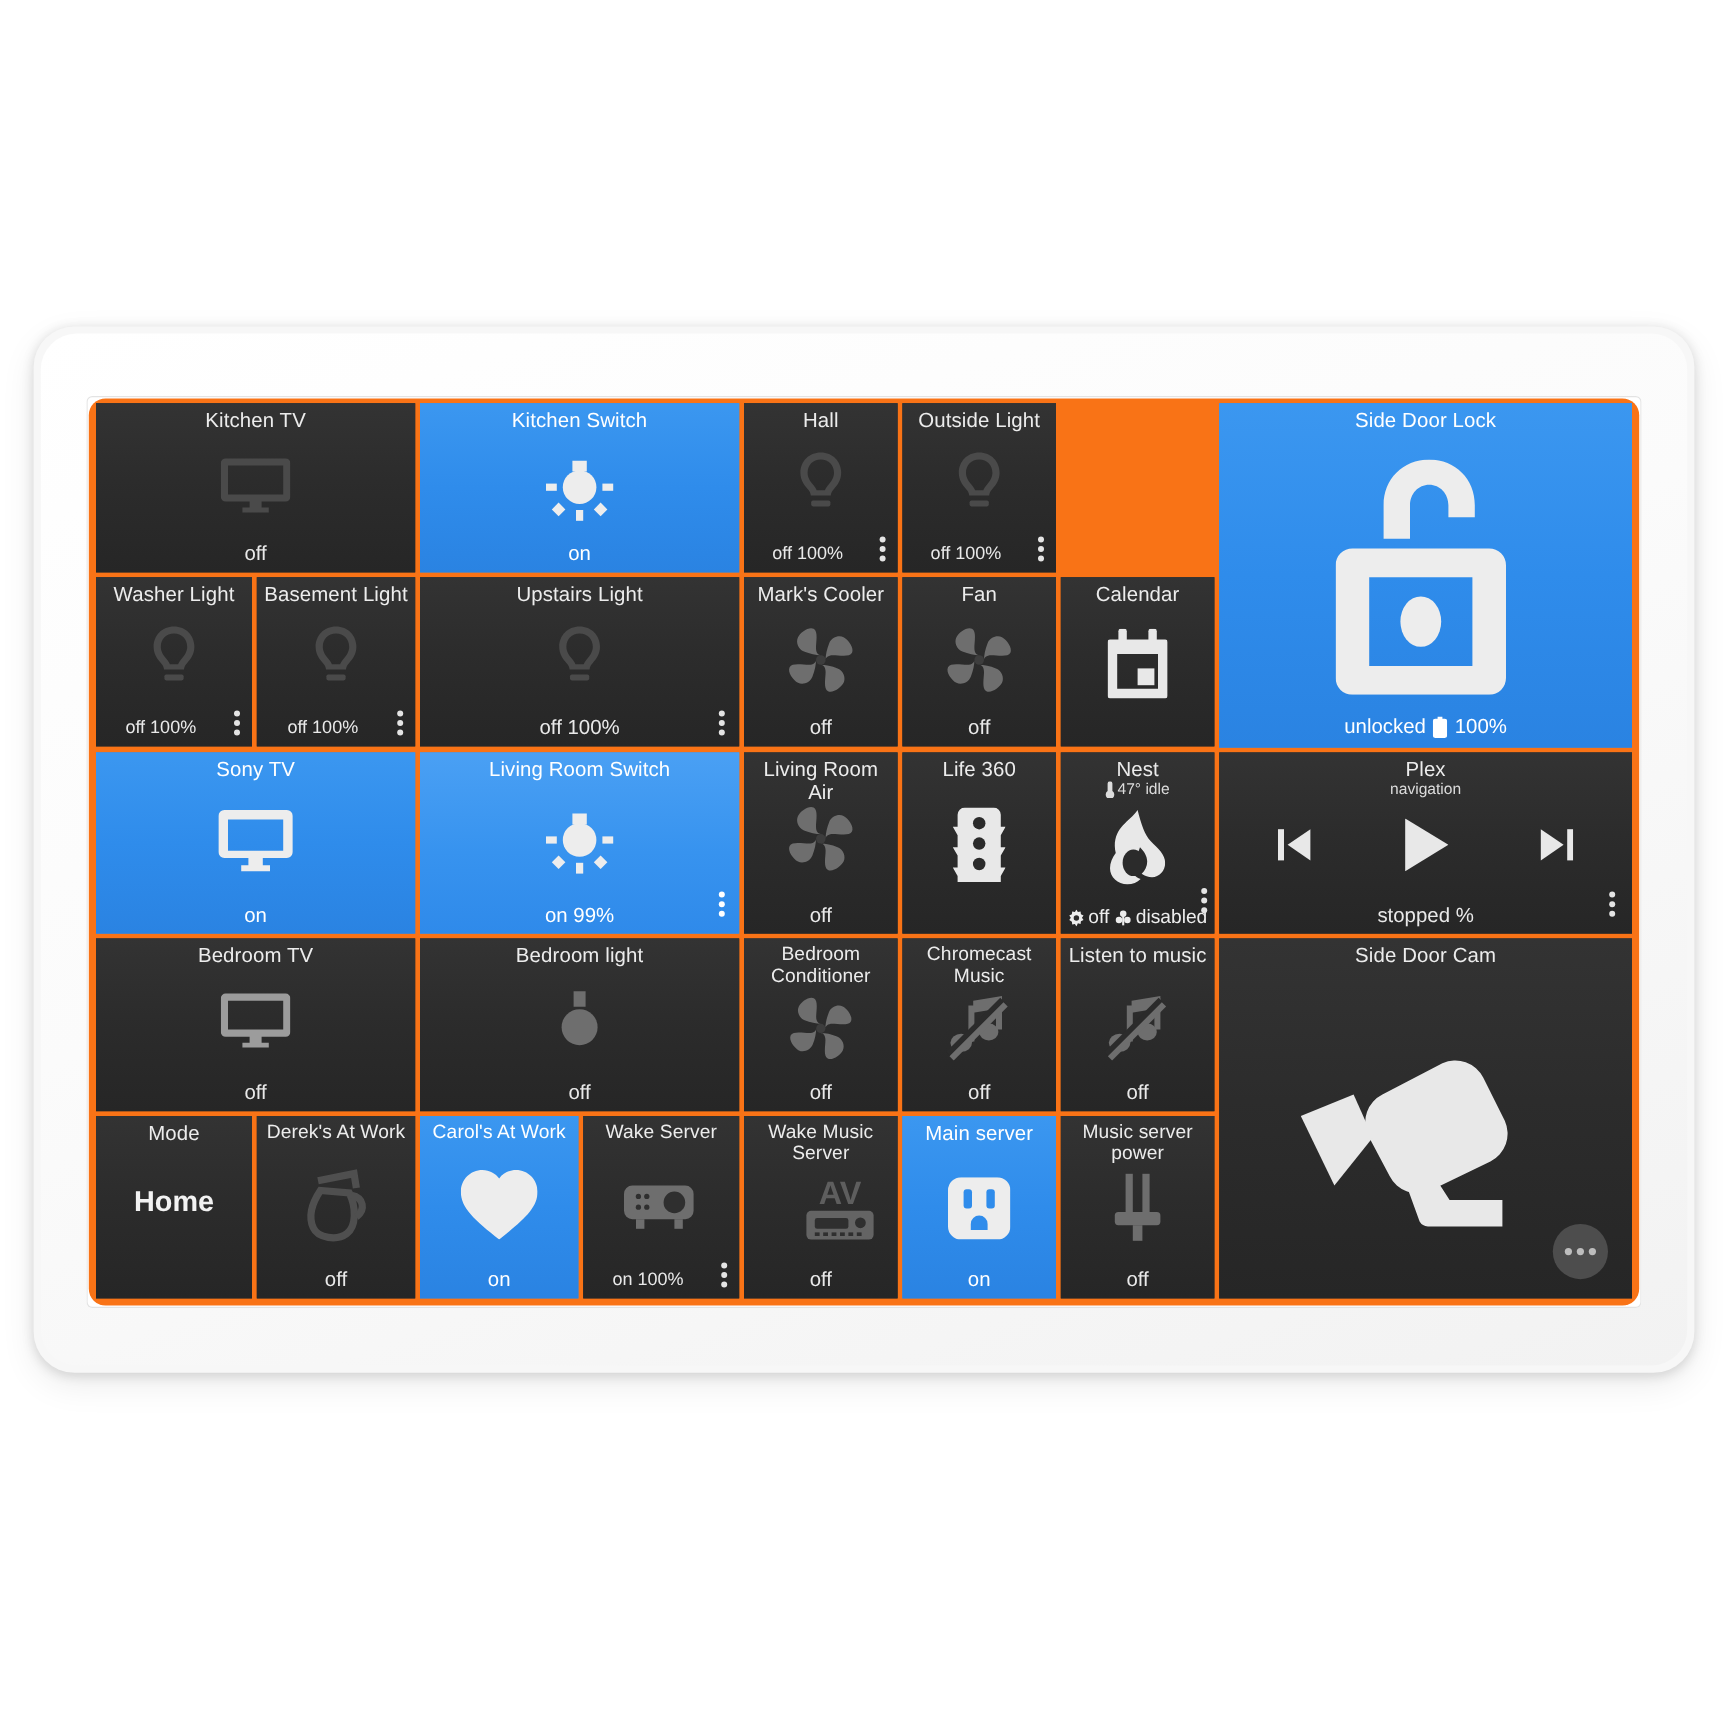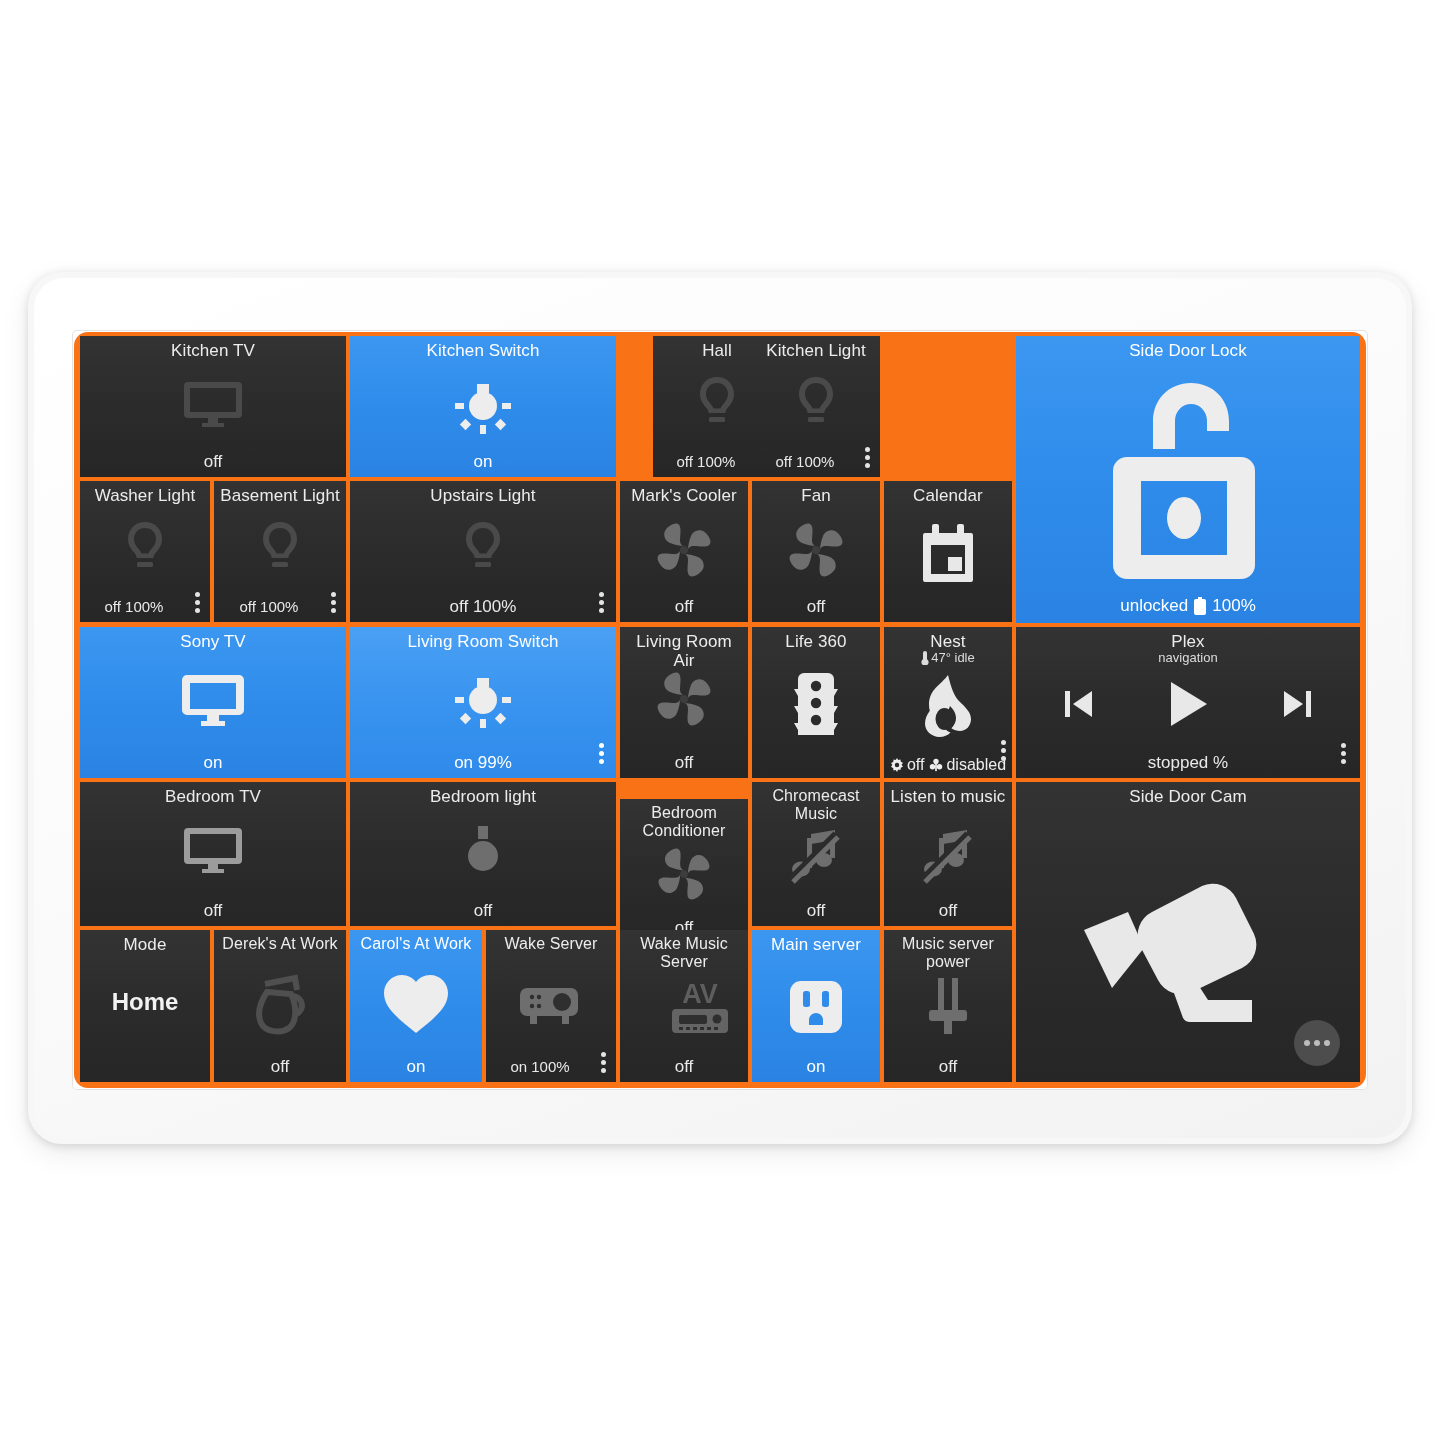--- a/index.html
+++ b/index.html
@@ -160,40 +160,40 @@
                 <rect x="51" y="30" width="9" height="6"></rect>
               <rect x="29" y="52" width="6" height="9"></rect>
               <rect x="10.5" y="47.5" width="8" height="8" transform="rotate(45 14.5 51.5)"></rect>
               <rect x="45.5" y="47.5" width="8" height="8" transform="rotate(45 49.5 51.5)"></rect>
             </g>
           </svg>
         </div>
         <div class="t-state">on</div>
       </div>
 
-      <div class="tile" style="left:546px;top:4px;width:128px;height:141px;margin-left:33px;">
+      <div class="tile" style="left:546px;top:4px;width:128px;height:141px;">
         <div class="t-title">Hall</div>
         <div class="t-icon" style="top:34px;height:66px;">
           <svg width="44" height="56" viewBox="0 0 44 56">
               <g class="ic-dim">
                 <path d="M22 2C12 2 5 9.5 5 19c0 6 3 10 6 13.5 1.6 1.9 2.5 3.2 2.7 5.5h16.6c.2-2.3 1.1-3.6 2.7-5.5C36 29 39 25 39 19 39 9.5 32 2 22 2zm0 6c6.6 0 11 4.9 11 11 0 4-2 6.8-4.3 9.5-1.4 1.6-2.6 3.2-3.3 5h-6.8c-.7-1.8-1.9-3.4-3.3-5C13 25.8 11 23 11 19c0-6.1 4.4-11 11-11z"></path>
                 <rect x="14" y="42" width="16" height="5" rx="1.5"></rect>
               </g>
             </svg>
         </div>
         <div class="t-state small" style="right:22px;left:0;">off 100%</div>
         <div class="dots" style="right:10px;bottom:9px;">
             <i></i>
             <i></i>
             <i></i>
           </div>
       </div>
 
       <div class="tile" style="left:678px;top:4px;width:128px;height:141px;">
-        <div class="t-title">Kitchen Light</div>
+        <div class="t-title">Outside Light</div>
         <div class="t-icon" style="top:34px;height:66px;">
           <svg width="44" height="56" viewBox="0 0 44 56">
               <g class="ic-dim">
                 <path d="M22 2C12 2 5 9.5 5 19c0 6 3 10 6 13.5 1.6 1.9 2.5 3.2 2.7 5.5h16.6c.2-2.3 1.1-3.6 2.7-5.5C36 29 39 25 39 19 39 9.5 32 2 22 2zm0 6c6.6 0 11 4.9 11 11 0 4-2 6.8-4.3 9.5-1.4 1.6-2.6 3.2-3.3 5h-6.8c-.7-1.8-1.9-3.4-3.3-5C13 25.8 11 23 11 19c0-6.1 4.4-11 11-11z"></path>
                 <rect x="14" y="42" width="16" height="5" rx="1.5"></rect>
               </g>
             </svg>
         </div>
         <div class="t-state small" style="right:22px;left:0;">off 100%</div>
         <div class="dots" style="right:10px;bottom:9px;">
@@ -468,21 +468,21 @@
           <svg width="34" height="54" viewBox="0 0 34 54">
               <g class="ic-mid">
                 <path d="M12 2h10v13H12z"></path>
                 <circle cx="17" cy="32" r="15"></circle>
               </g>
             </svg>
         </div>
         <div class="t-state">off</div>
       </div>
 
-      <div class="tile" style="left:546px;top:450px;width:128px;height:144px;margin-top:17px;">
+      <div class="tile" style="left:546px;top:450px;width:128px;height:144px;">
         <div class="t-title sub2">Bedroom
 Conditioner</div>
         <div class="t-icon" style="top:46px;height:58px;">
           <svg width="54" height="54" viewBox="0 0 56 56">
               <g class="ic-mid">
                 <path d="M28 24c-2 0-4-2-4-6 0-5 2-14-2-16s-11 3-13 7 0 10 5 12 10 3 14 3z"></path>
                 <path d="M32 28c0-2 2-4 6-4 5 0 14 2 16-2s-3-11-7-13-10 0-12 5-3 10-3 14z"></path>
                 <path d="M28 32c2 0 4 2 4 6 0 5-2 14 2 16s11-3 13-7 0-10-5-12-10-3-14-3z"></path>
                 <path d="M24 28c0 2-2 4-6 4-5 0-14-2-16 2s3 11 7 13 10 0 12-5 3-10 3-14z"></path>
                 <circle cx="28" cy="28" r="4" fill="#3d3d3d"></circle>

